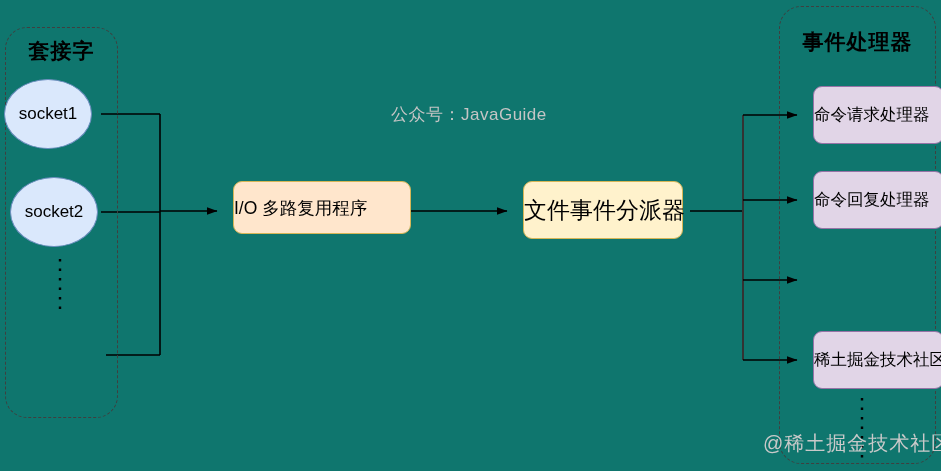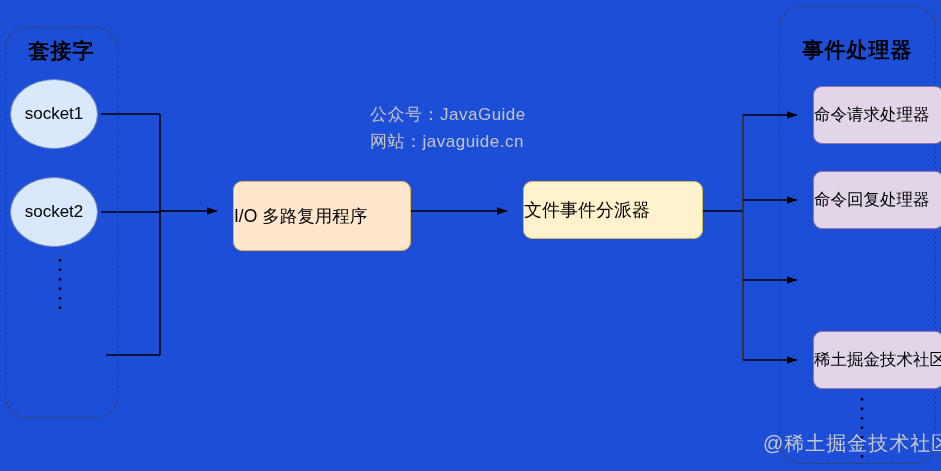--- a/index.html
+++ b/index.html
@@ -5,21 +5,21 @@
   html, body {
     margin: 0;
     padding: 0;
     background: #ffffff;
     font-family: "Liberation Sans", "DejaVu Sans", sans-serif;
   }
   .canvas {
     position: relative;
     width: 941px;
     height: 471px;
-    background: #1d4ed8;
+    background: #0f766e;
     overflow: hidden;
   }
   .connectors {
     position: absolute;
     left: 0; top: 0;
     width: 941px; height: 471px;
     pointer-events: none;
   }
   .group-frame {
     position: absolute;
@@ -32,80 +32,80 @@
   .frame-right { left: 779px; top: 6px;  width: 157px; height: 458px; }
   .group-title {
     position: absolute;
     text-align: center;
     font-size: 21px;
     font-weight: 700;
     color: #000000;
     letter-spacing: 1px;
   }
   .title-left  { left: 5px;   top: 37px; width: 113px; }
-  .title-right { left: 779px; top: 36px; width: 157px; }
+  .title-right { left: 779px; top: 28px; width: 157px; }
   .socket {
     position: absolute;
     width: 88px; height: 70px;
     background: #dae8fc;
     border: 1.4px solid #6c8ebf;
     border-radius: 50%;
     display: flex;
     align-items: center;
     justify-content: center;
     font-size: 17px;
     color: #000000;
     box-sizing: border-box;
   }
-  .socket-1 { left: 10px; top: 79px; }
+  .socket-1 { left: 4px; top: 79px; }
   .socket-2 { left: 10px; top: 177px; text-align: right; }
   .socket-n { left: 19px; top: 321px; }
   .node {
     position: absolute;
     display: flex;
     align-items: center;
     justify-content: flex-start;
     font-size: 17px;
     color: #000000;
     border-radius: 9px;
     box-sizing: border-box;
     white-space: nowrap;
     margin-left: 13px;
   }
   .io-box {
-    left: 220px; top: 181px; width: 178px; height: 70px;
+    left: 220px; top: 181px; width: 178px; height: 53px;
     background: #ffe6cc;
     border: 1.6px solid #d6b656;
     font-size: 17.5px;
   }
   .dispatcher-box {
-    left: 510px; top: 181px; width: 180px; height: 58px;
+    left: 510px; top: 181px; width: 160px; height: 58px;
     background: #fff2cc;
     border: 1.6px solid #d6b656;
-    font-size: 18px;
+    font-size: 23px;
   }
   .handler {
     left: 800px; width: 131px; height: 58px;
     background: #e1d5e7;
     border: 1.6px solid #9673a6;
     font-size: 16.5px;
   }
   .handler-1 { top: 86px; }
   .handler-2 { top: 171px; }
   .handler-3 { top: 251px; }
   .handler-4 { top: 331px; }
   .watermark-center {
     position: absolute;
     left: 370px; top: 101px;
     font-size: 17px;
     line-height: 27px;
     color: #c5c5c5;
     letter-spacing: 0.5px;
   }
-  .watermark-center div { white-space: nowrap; }
+  .watermark-center div { white-space: nowrap; margin-left: 21px; }
   .watermark-community {
     position: absolute;
     left: 763px; top: 430px;
     font-size: 20px;
     color: #c9c9c9;
     white-space: nowrap;
     letter-spacing: 1px;
   }
 </style>
 </head>
@@ -164,17 +164,16 @@
   </div>
   <div class="node handler handler-2">
     <span>命令回复处理器</span>
   </div>
   <div class="node handler handler-4">
     <span>稀土掘金技术社区</span>
   </div>
 
   <div class="watermark-center">
     <div>公众号：JavaGuide</div>
-    <div>网站：javaguide.cn</div>
   </div>
   <div class="watermark-community">@稀土掘金技术社区</div>
 
 </div>
 
 </body></html>

